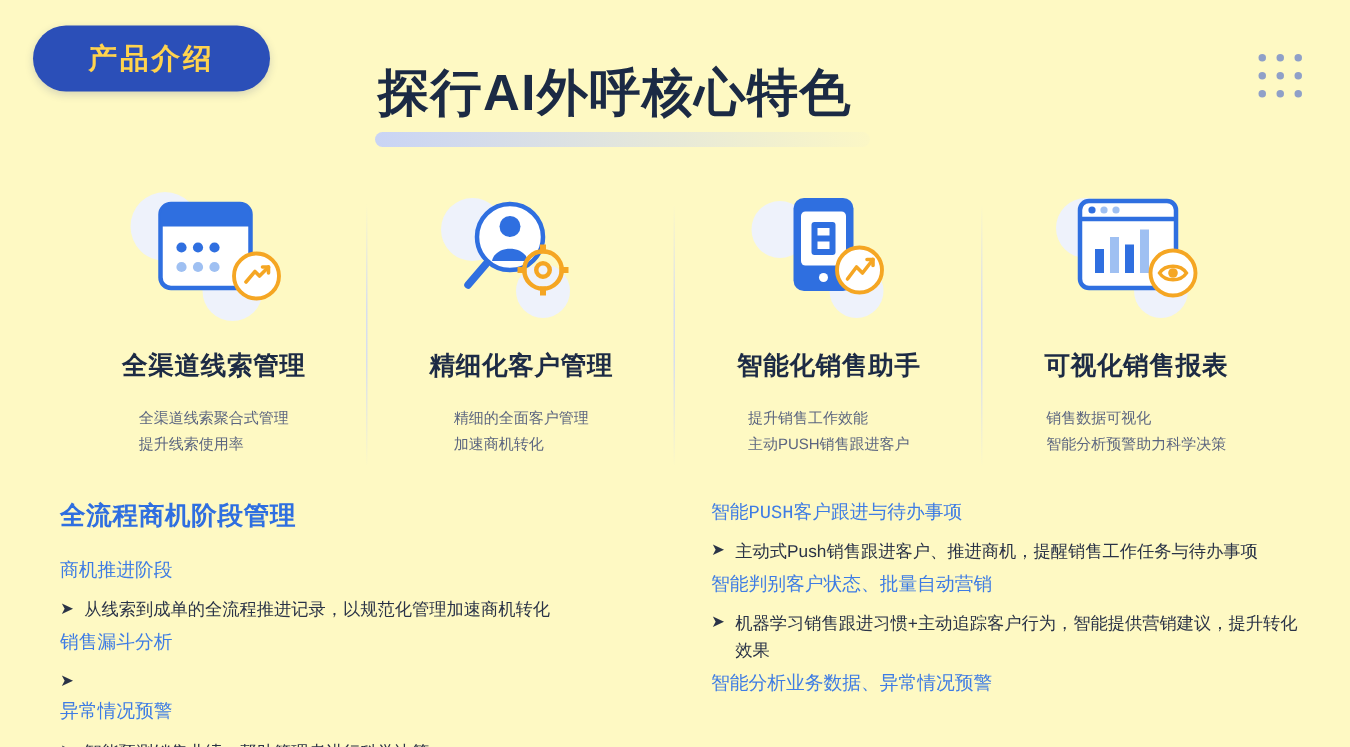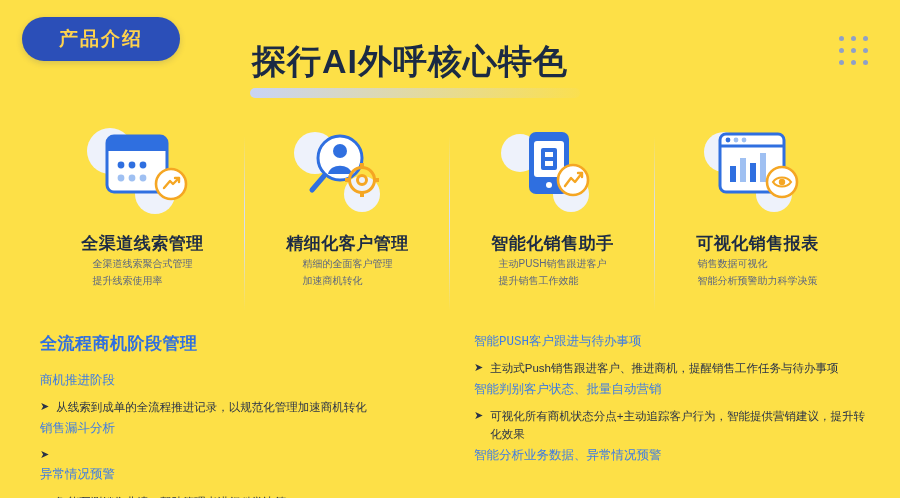--- a/index.html
+++ b/index.html
@@ -11,21 +11,21 @@
     height: 498px;
     background: #ffffff;
     font-family: "Liberation Sans", sans-serif;
     overflow: hidden;
     position: relative;
   }
   .slide {
     position: relative;
     width: 900px;
     height: 498px;
-    background: #fde047;
+    background: #fef9c3;
     overflow: hidden;
   }
   
   .badge {
     position: absolute;
     left: 22px;
     top: 17px;
     width: 158px;
     height: 44px;
     border-radius: 22px;
@@ -115,21 +115,21 @@
   .blob {
     position: absolute;
     border-radius: 50%;
     background: #eef2fb;
   }
   .feature-title {
     font-size: 17px;
     font-weight: bold;
     color: #1d2b45;
     letter-spacing: 0.5px;
-    margin-bottom: 0;
+    margin-bottom: 16px;
   }
   .feature-desc {
     font-size: 10px;
     color: #5c6680;
     line-height: 1.7;
     text-align: left;
   }
   
   .cols {
     position: absolute;
@@ -262,22 +262,22 @@
           <rect x="52" y="34" width="8" height="5" fill="#ffffff"></rect>
           <rect x="52" y="43" width="8" height="5" fill="#ffffff"></rect>
           <circle cx="56" cy="67" r="3" fill="#ffffff"></circle>
           <circle cx="80" cy="62" r="15" fill="#ffffff" stroke="#f5a623" stroke-width="2.6"></circle>
           <path d="M72 68 L78 60 L82 64 L89 55" stroke="#f5a623" stroke-width="2.4" fill="none" stroke-linecap="round" stroke-linejoin="round"></path>
           <path d="M85 55 L89 55 L89 59" stroke="#f5a623" stroke-width="2.4" fill="none" stroke-linecap="round" stroke-linejoin="round"></path>
         </svg>
       </div>
       <div class="feature-title">智能化销售助手</div>
       <div class="feature-desc">
+        <div>提升销售工作效能</div>
         <div>主动PUSH销售跟进客户</div>
-        <div>提升销售工作效能</div>
       </div>
       <div class="feature-sep"></div>
     </div>
 
     <div class="feature">
       <div class="icon-box">
         <div class="blob" style="left:6px;top:14px;width:40px;height:40px;"></div>
         <div class="blob" style="left:58px;top:58px;width:36px;height:36px;"></div>
         <svg width="120" height="100" viewBox="0 0 120 100" style="position:absolute;left:0;top:0;">
           <rect x="22" y="16" width="64" height="58" rx="6" fill="#ffffff" stroke="#2f6fe0" stroke-width="3"></rect>
@@ -330,21 +330,21 @@
 
       <div class="sub-line">智能PUSH客户跟进与待办事项</div>
       <div class="bullet">
         <span class="arrow">➤</span>
         <span>主动式Push销售跟进客户、推进商机，提醒销售工作任务与待办事项</span>
       </div>
 
       <div class="sub-line">智能判别客户状态、批量自动营销</div>
       <div class="bullet">
         <span class="arrow">➤</span>
-        <span>可视化所有商机状态分点+主动追踪客户行为，智能提供营销建议，提升转化效果</span>
+        <span>机器学习销售跟进习惯+主动追踪客户行为，智能提供营销建议，提升转化效果</span>
       </div>
 
       <div class="sub-line">智能分析业务数据、异常情况预警</div>
 
     </div>
 
   </div>
 
 </div>
 

